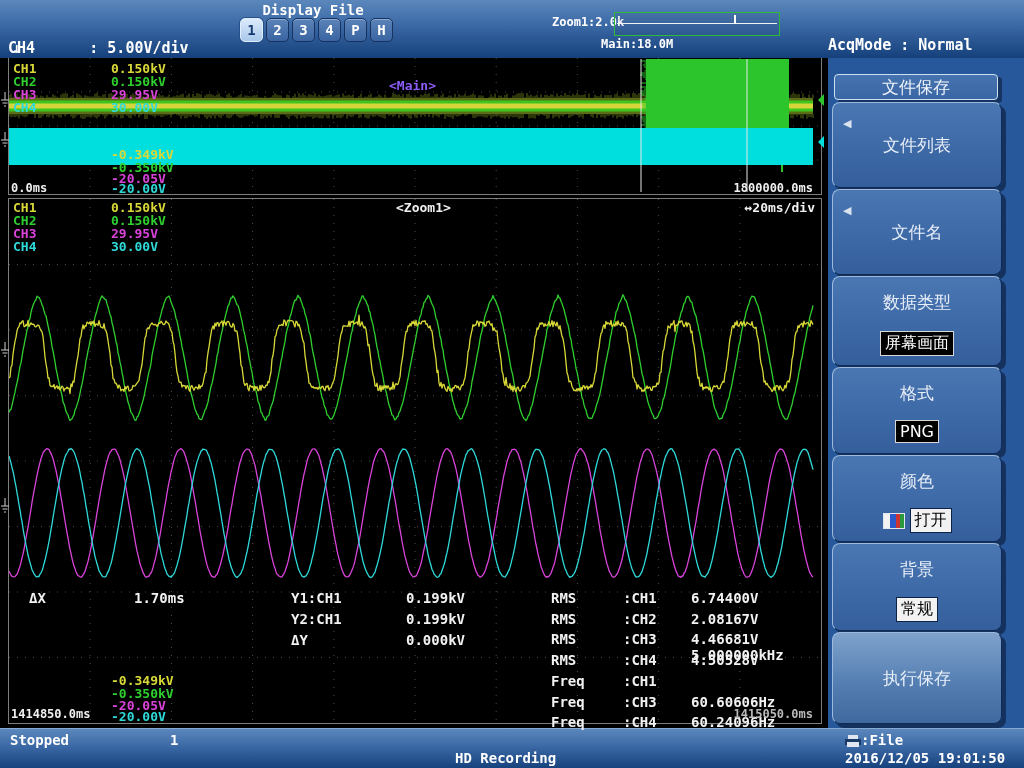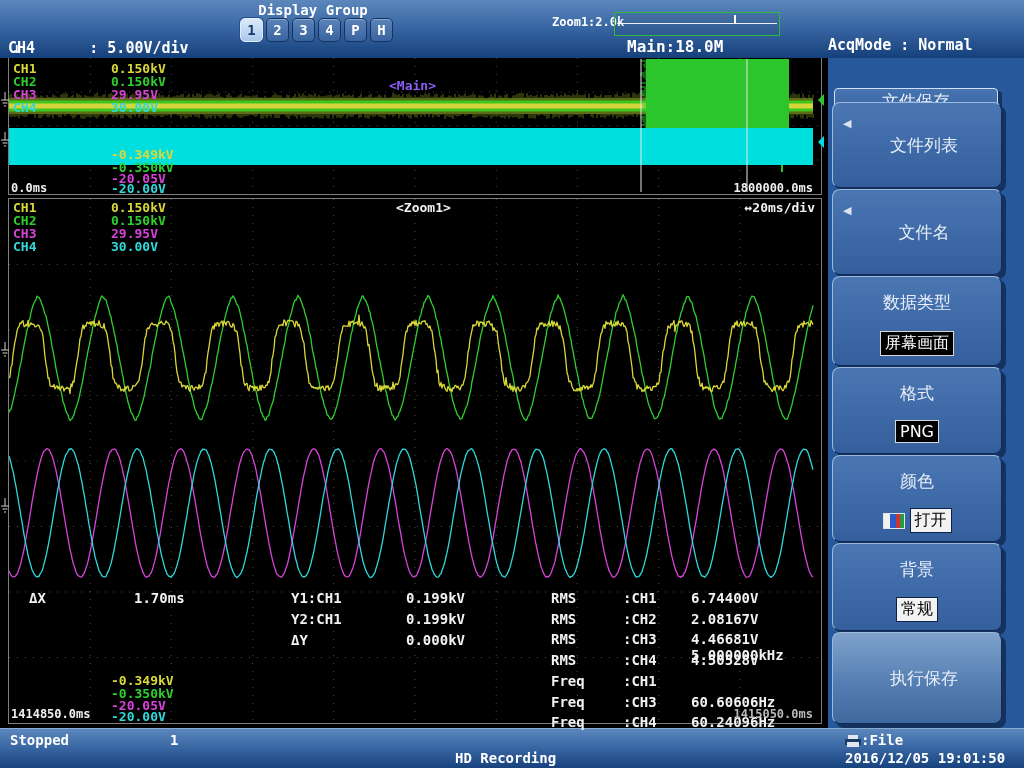--- a/index.html
+++ b/index.html
@@ -21,21 +21,21 @@
           border:1px solid #16325f;color:#fff;font-size:14px;font-weight:bold;
           display:flex;align-items:center;justify-content:center;
           box-shadow:inset 0 1px 0 #8cabd4;}
   .dg-btn.active{background:linear-gradient(180deg,#dcebfb,#a9c8ea);color:#173a6e;
                  border-color:#dfeeff;box-shadow:0 0 0 1px #27508a;}
   .zoombar-label{position:absolute;left:552px;top:15px;color:#fff;font-size:12px;font-weight:bold;}
   .zoombar{position:absolute;left:614px;top:12px;width:164px;height:22px;
            border:1px solid #2db93c;background:rgba(0,0,0,0.05);}
   .zb-hline{position:absolute;left:2px;right:2px;top:10px;height:1px;background:#f2f2f2;}
   .zb-marker{position:absolute;left:119px;top:2px;width:2px;height:9px;background:#fff;}
-  .mainbar-label{position:absolute;left:627px;top:37px;color:#fff;font-size:16px;font-weight:bold;}
+  .mainbar-label{position:absolute;left:601px;top:37px;color:#fff;font-size:12px;font-weight:bold;}
   .trig-arrow{position:absolute;left:12px;top:39px;color:#fff;font-size:15px;font-weight:bold;}
 
   
   .scope{position:absolute;left:0;top:58px;width:828px;height:670px;background:#000;}
   .win{position:absolute;left:8px;width:812px;background:#000;border:1px solid #7e7e7e;box-sizing:content-box;}
   .main-win{top:0;height:136px;border-top:none;}
   .zoom-win{top:140px;height:524px;}
   .win svg{position:absolute;left:0;top:0;}
   .wtxt{position:absolute;font-size:13px;font-weight:bold;line-height:13px;white-space:pre;z-index:3;}
   .w-white{color:#f0f0f0;}
@@ -44,28 +44,28 @@
   .gnd{position:absolute;z-index:4;}
   .wave-marker{position:absolute;width:0;height:0;border:6px solid transparent;z-index:4;}
   .wm-green{border-right-color:#2dc52d;}
   .wm-cyan{border-right-color:#00dede;}
 
   
   .sidebar{position:absolute;left:828px;top:58px;width:196px;height:670px;background:#27589b;}
   .sb-title{position:absolute;left:6px;top:16px;width:162px;height:24px;border-radius:4px;
             background:linear-gradient(180deg,#4674b0,#3b66a5);border:1px solid #cfe0f2;
             box-shadow:4px 3px 0 rgba(9,23,50,.55);
-            color:#eef3fa;font-size:17px;text-align:center;line-height:24px;margin-top:14px;}
+            color:#eef3fa;font-size:17px;text-align:center;line-height:24px;}
   .sb-btn{position:absolute;left:4px;width:168px;border-radius:8px;
           background:linear-gradient(180deg,#4a77b2 0%,#3c68a6 60%,#355f9c 100%);
           border:1px solid #0e2a55;border-top-color:#9db9dd;border-left-color:#9db9dd;
           box-shadow:4px 4px 0 rgba(8,20,45,.55);color:#e8eef8;}
   .sb-btn.action{background:linear-gradient(180deg,#7fa2cc 0%,#557fb2 55%,#40699f 100%);}
   .sb-label{position:absolute;left:0;width:100%;text-align:center;font-size:17px;}
-  .sb-label.mid{top:50%;margin-top:-11px;padding-left:7px;}
+  .sb-label.mid{top:50%;margin-top:-11px;}
   .sb-valrow{position:absolute;left:0;width:100%;display:flex;justify-content:center;align-items:center;gap:5px;}
   .sb-value{font-size:16px;padding:1px 4px;}
   .val-dark{background:#000;color:#fff;border:1px solid #d8d8d8;}
   .val-light{background:#f2f2f2;color:#000000;border:1px solid #0c2246;}
   .sb-arrow{position:absolute;left:10px;top:14px;color:#dbe3ee;font-size:11px;}
   .color-icon{display:inline-block;width:20px;height:14px;border:1px solid #dfe6f0;
               background:linear-gradient(90deg,#f2f2f2 0 28%,#2a5acc 28% 62%,#cc3333 62% 80%,#2a9a3a 80% 100%);}
 
   
   .statusbar{position:absolute;left:0;top:728px;width:1024px;height:40px;
@@ -77,21 +77,21 @@
 </head>
 <body>
 
 <div id="screen">
 
   <div class="topbar">
     <div class="ch-readout pre">
       <div>CH4      : 5.00V/div</div>
       <div>Position : -1.00 div</div>
     </div>
-    <div class="dg-label">Display Group</div>
+    <div class="dg-label">Display File</div>
     <div class="dg-row">
       <span class="dg-btn active">1</span>
       <span class="dg-btn">2</span>
       <span class="dg-btn">3</span>
       <span class="dg-btn">4</span>
       <span class="dg-btn">P</span>
       <span class="dg-btn">H</span>
     </div>
     <div class="zoombar-label">Zoom1:2.0k</div>
     <div class="zoombar">

